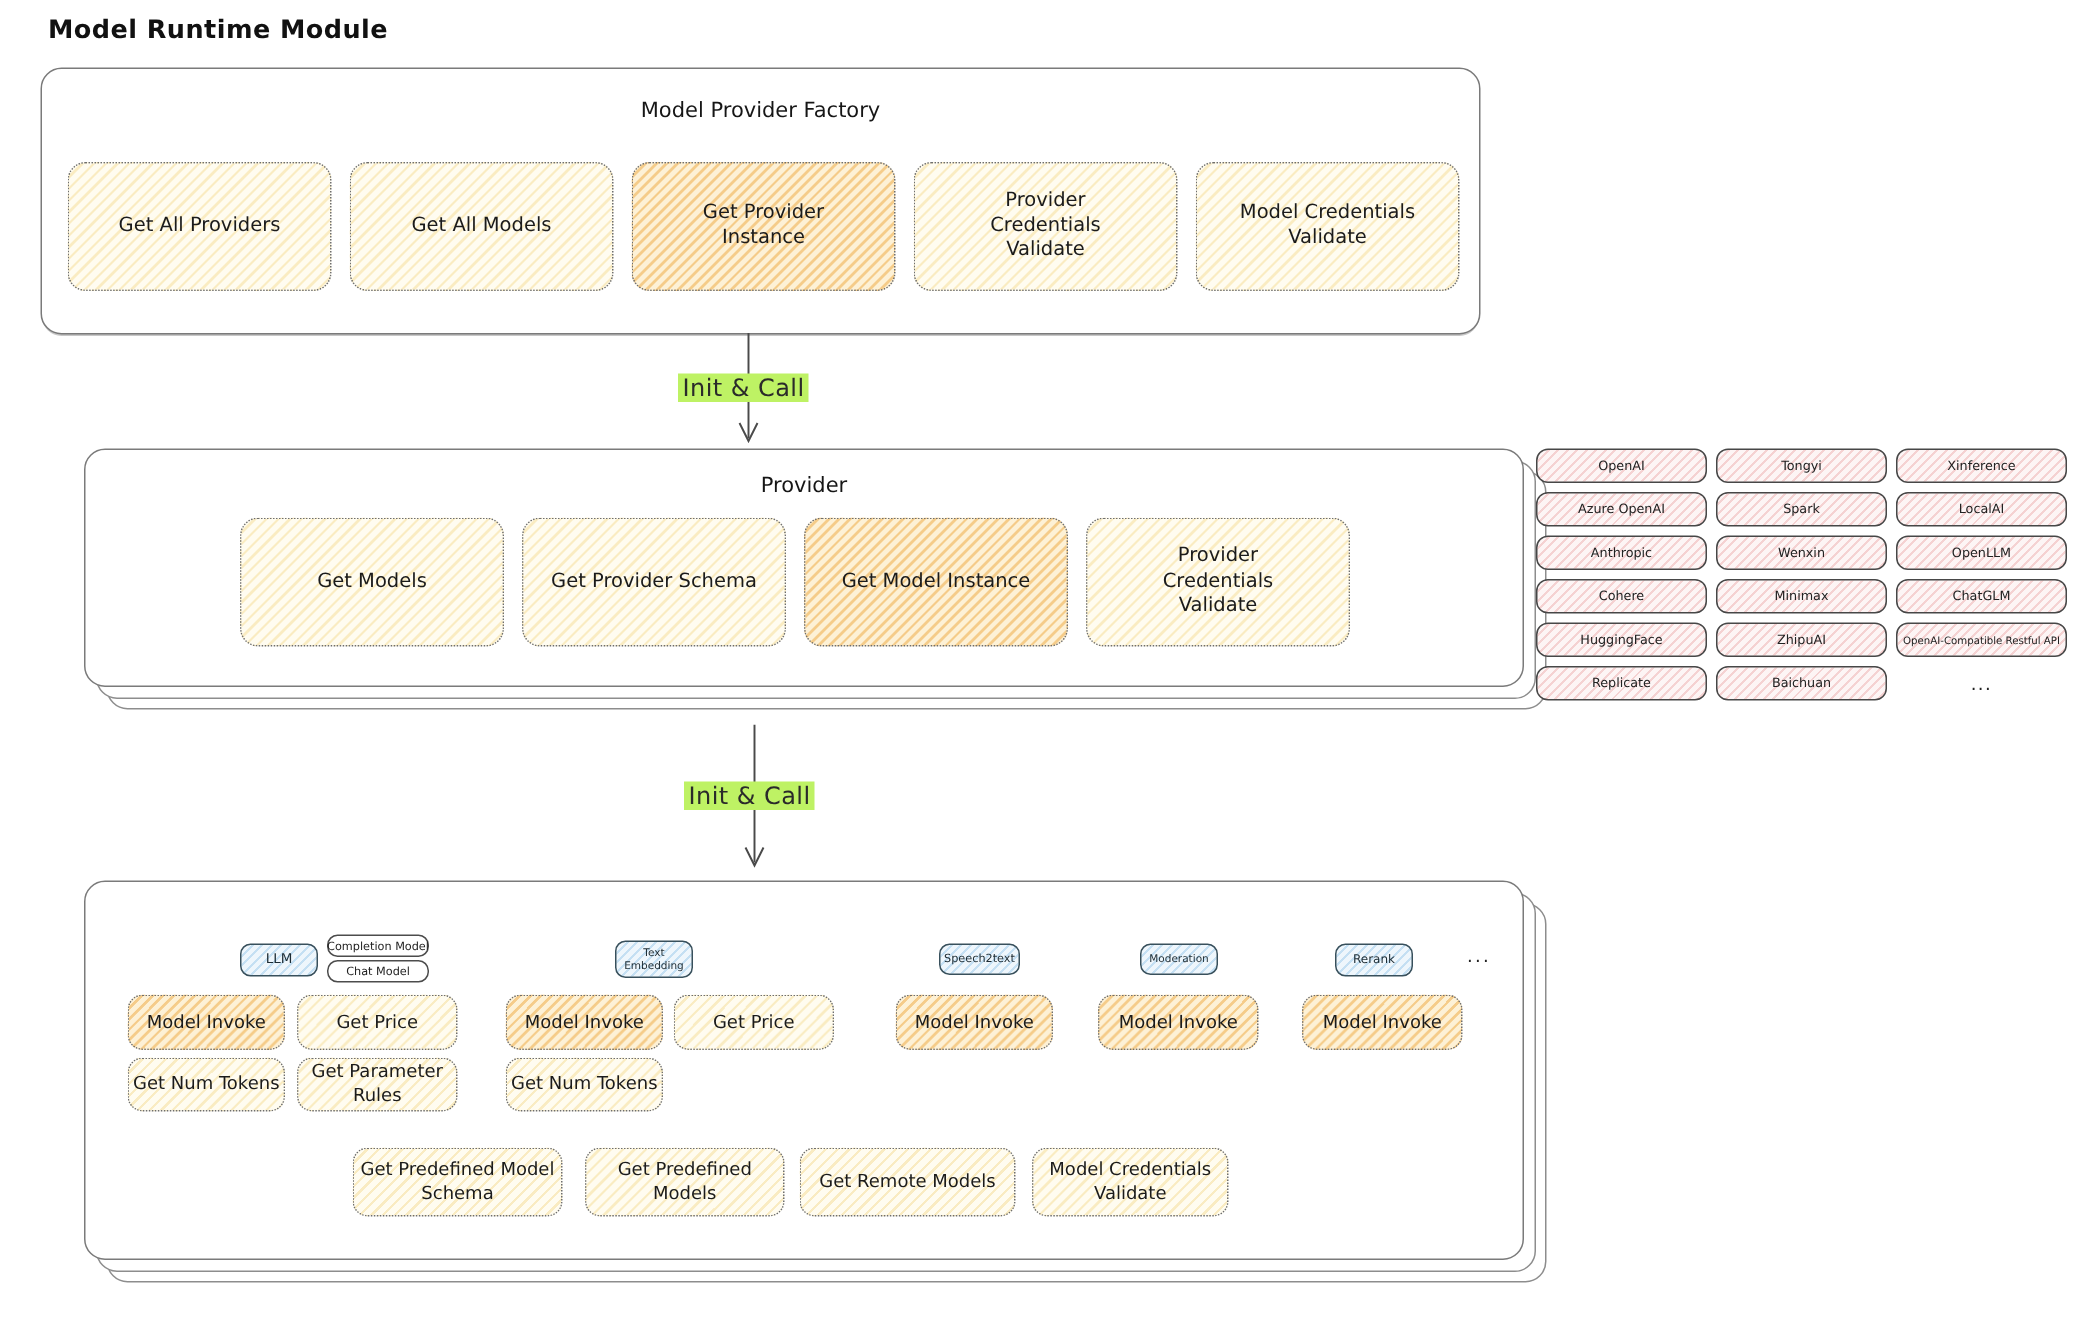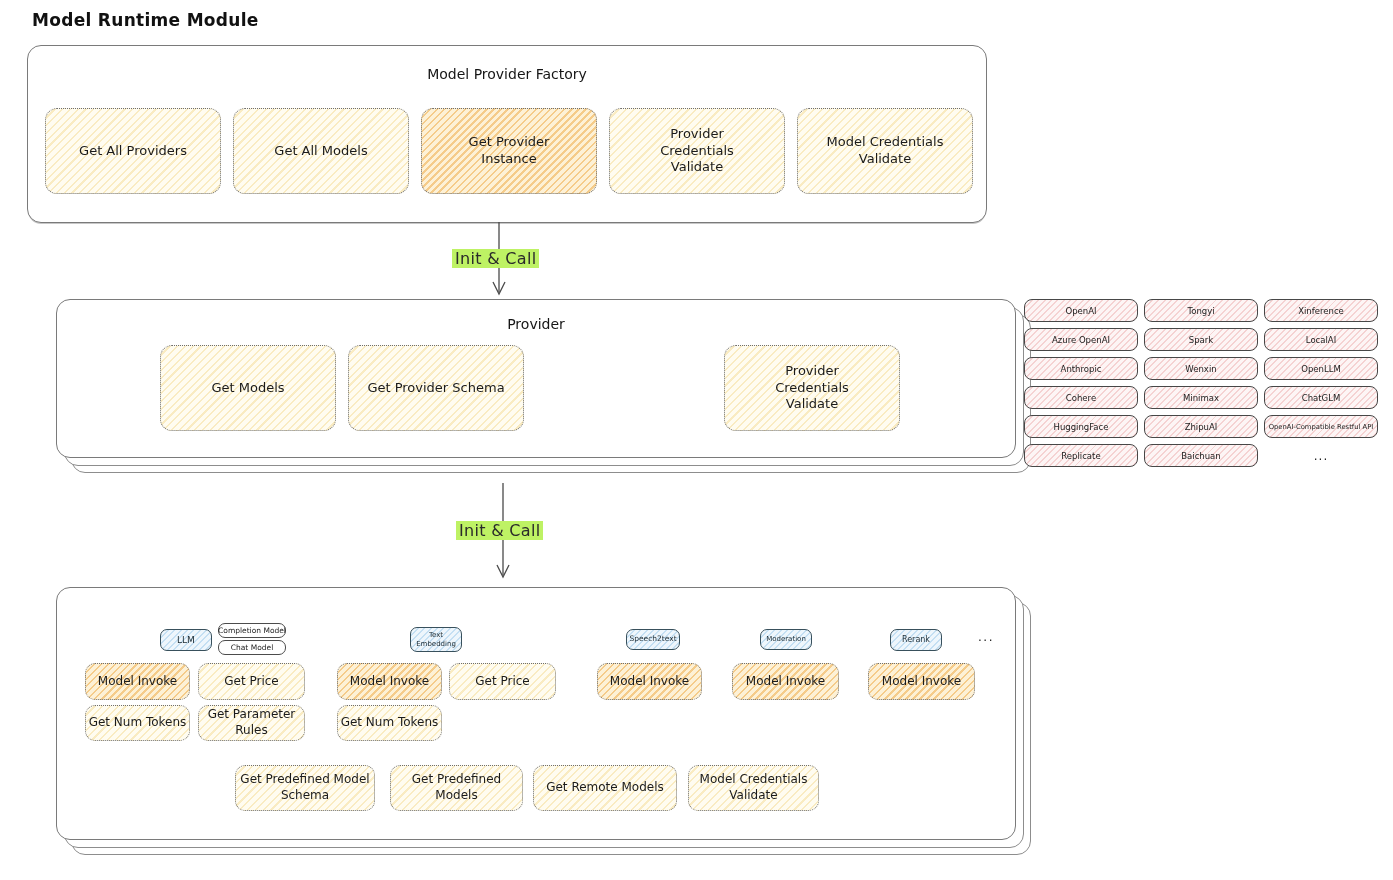--- a/index.html
+++ b/index.html
@@ -99,20 +99,21 @@
   </svg>
   <div class="arrow-label" style="left:452px;top:249px;">Init &amp; Call</div>
 
   <div class="stack" style="left:27px;top:299px;width:958px;height:157px;">
     <div class="layer l2"></div>
     <div class="layer l1"></div>
     <div class="main">
       <div class="sec-title" style="top:16px;">Provider</div>
       <div class="node cream" style="left:103px;top:45px;width:176px;height:86px;">Get Models</div>
       <div class="node cream" style="left:291px;top:45px;width:176px;height:86px;">Get Provider Schema</div>
+      <div class="node orange" style="left:479px;top:45px;width:176px;height:86px;">Get Model Instance</div>
       <div class="node cream" style="left:667px;top:45px;width:176px;height:86px;padding:2px 24px;">Provider Credentials Validate</div>
     </div>
   </div>
 
   <div class="providers-grid">
     <div class="pill">OpenAI</div>
     <div class="pill">Tongyi</div>
     <div class="pill">Xinference</div>
     <div class="pill">Azure OpenAI</div>
     <div class="pill">Spark</div>

